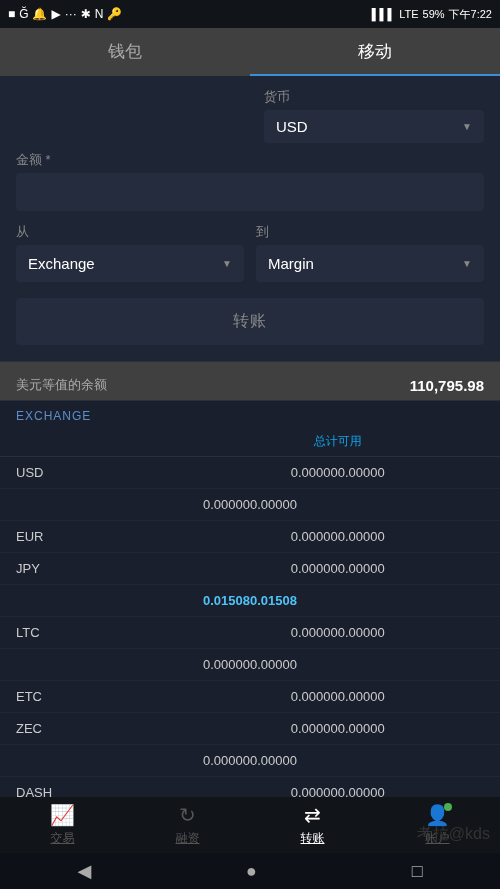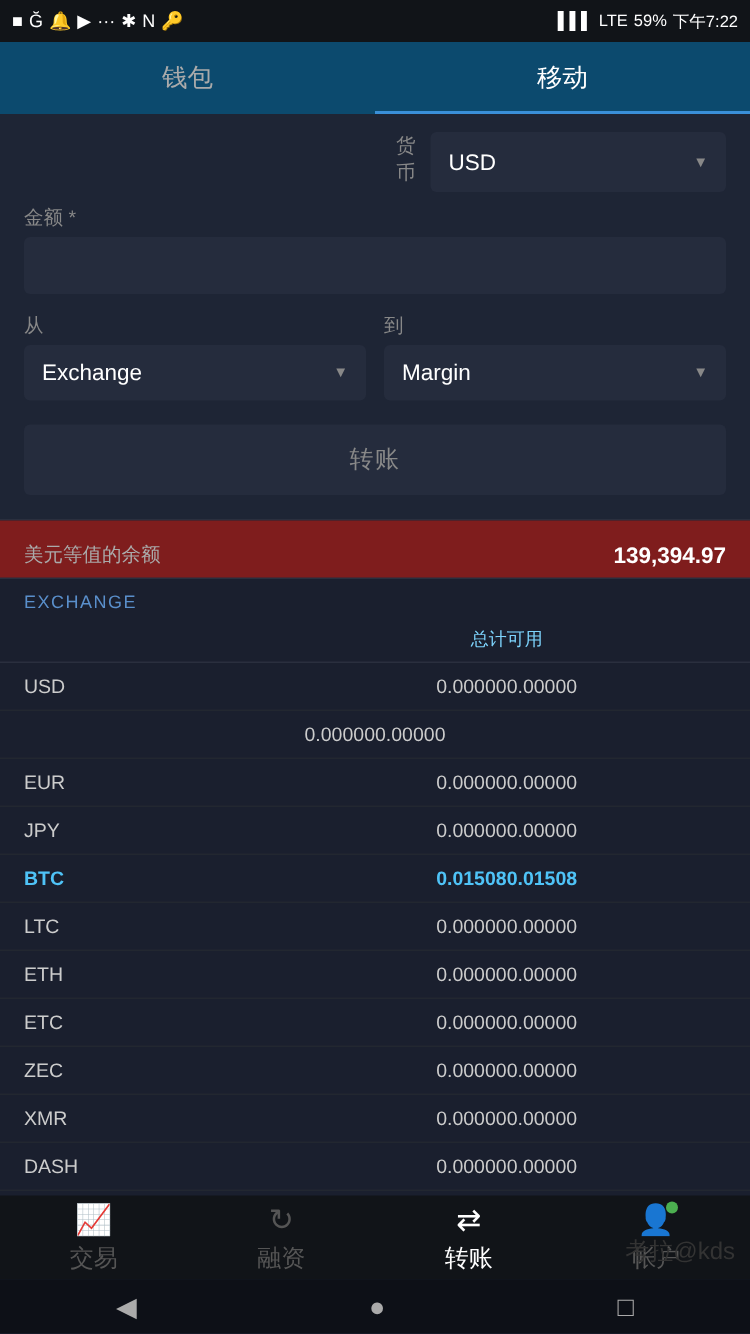--- a/index.html
+++ b/index.html
@@ -26,21 +26,21 @@
       color: #fff;
     }
     .status-left { display: flex; align-items: center; gap: 4px; }
     .status-right { display: flex; align-items: center; gap: 4px; font-size: 11px; }
 
     
     .top-tabs {
       display: flex;
       width: 100%;
       height: 48px;
-      background: #0c4a6e;
+      background: #404040;
       font-family: Liberation Serif, serif;
     }
     .top-tab {
       flex: 1;
       display: flex;
       align-items: center;
       justify-content: center;
       font-size: 17px;
       color: #aaa;
       cursor: pointer;
@@ -73,21 +73,21 @@
       align-items: center;
       justify-content: space-between;
       background: #252c3d;
       border-radius: 4px;
       padding: 8px 12px;
       width: 220px;
       color: #fff;
       font-size: 15px;
       cursor: pointer;
     }
-    .currency-field { display: flex; flex-direction: row; width: 220px; }
+    .currency-field { display: flex; flex-direction: column; width: 220px; }
 
     
     .amount-row {
       margin-bottom: 12px;
     }
     .amount-input {
       background: #252c3d;
       border-radius: 4px;
       padding: 10px 12px;
       width: 100%;
@@ -134,39 +134,39 @@
       cursor: pointer;
       letter-spacing: 1px;
     }
 
     
     .balance-section {
       padding: 14px 16px 6px 16px;
       display: flex;
       justify-content: space-between;
       align-items: center;
-      background: #7f1d1d;
+      background: #404040;
       border-bottom: 1px solid #2a2f3e;
     }
     .balance-label { font-size: 13px; color: #aaa; }
     .balance-value { font-size: 15px; color: #fff; font-weight: bold; }
 
     
     .exchange-table {
       width: 100%;
       background: #1a1f2e;
       overflow-y: auto;
       height: calc(889px - 28px - 48px - 198px - 44px - 56px - 36px);
     }
     .table-header {
       display: flex;
       padding: 6px 16px;
       border-bottom: 1px solid #2a2f3e;
       font-size: 12px;
-      color: #7dd3fc;
+      color: #0ea5e9;
     }
     .col-name { flex: 1.2; text-align: left; }
     .col-total { flex: 1; text-align: right; }
     .col-available { flex: 1; text-align: left; }
     .table-row {
       display: flex;
       padding: 8px 16px;
       border-bottom: 1px solid #222730;
       font-size: 13px;
     }
@@ -194,21 +194,21 @@
     .nav-item {
       flex: 1;
       display: flex;
       flex-direction: column;
       align-items: center;
       justify-content: center;
       cursor: pointer;
       gap: 3px;
     }
     .nav-icon { font-size: 20px; color: #555; }
-    .nav-label { font-size: 16px; color: #555; }
+    .nav-label { font-size: 12px; color: #555; text-decoration: underline; }
     .nav-item.active .nav-icon { color: #fff; }
     .nav-item.active .nav-label { color: #fff; }
     .nav-item.account .nav-icon { position: relative; }
     .account-dot {
       width: 8px; height: 8px;
       background: #4caf50;
       border-radius: 50%;
       position: absolute;
       top: 0; right: -2px;
     }
@@ -313,21 +313,21 @@
   </div>
 
   
   <button class="transfer-btn">转账</button>
 </div>
 
 <div class="section-divider"></div>
 
 <div class="balance-section">
   <span class="balance-label">美元等值的余额</span>
-  <span class="balance-value">139,394.97</span>
+  <span class="balance-value">110,795.98</span>
 </div>
 
 <div class="exchange-table">
   <div class="exchange-label">EXCHANGE</div>
   <div class="table-header">
     <div class="col-name"></div>
     <div class="col-total">总计</div>
     <div class="col-available">可用</div>
   </div>
   <div id="table-rows">
@@ -344,46 +344,43 @@
       <div class="col-name">EUR</div>
       <div class="col-total">0.00000</div>
       <div class="col-available">0.00000</div>
     </div>
       <div class="table-row">
       <div class="col-name">JPY</div>
       <div class="col-total">0.00000</div>
       <div class="col-available">0.00000</div>
     </div>
       <div class="table-row">
-      <div class="col-name btc-highlight">BTC</div>
       <div class="col-total btc-highlight">0.01508</div>
       <div class="col-available btc-highlight">0.01508</div>
     </div>
       <div class="table-row">
       <div class="col-name">LTC</div>
       <div class="col-total">0.00000</div>
       <div class="col-available">0.00000</div>
     </div>
       <div class="table-row">
-      <div class="col-name">ETH</div>
       <div class="col-total">0.00000</div>
       <div class="col-available">0.00000</div>
     </div>
       <div class="table-row">
       <div class="col-name">ETC</div>
       <div class="col-total">0.00000</div>
       <div class="col-available">0.00000</div>
     </div>
       <div class="table-row">
       <div class="col-name">ZEC</div>
       <div class="col-total">0.00000</div>
       <div class="col-available">0.00000</div>
     </div>
       <div class="table-row">
-      <div class="col-name">XMR</div>
       <div class="col-total">0.00000</div>
       <div class="col-available">0.00000</div>
     </div>
       <div class="table-row">
       <div class="col-name">DASH</div>
       <div class="col-total">0.00000</div>
       <div class="col-available">0.00000</div>
     </div>
       <div class="table-row">
       <div class="col-name">XRP</div>

